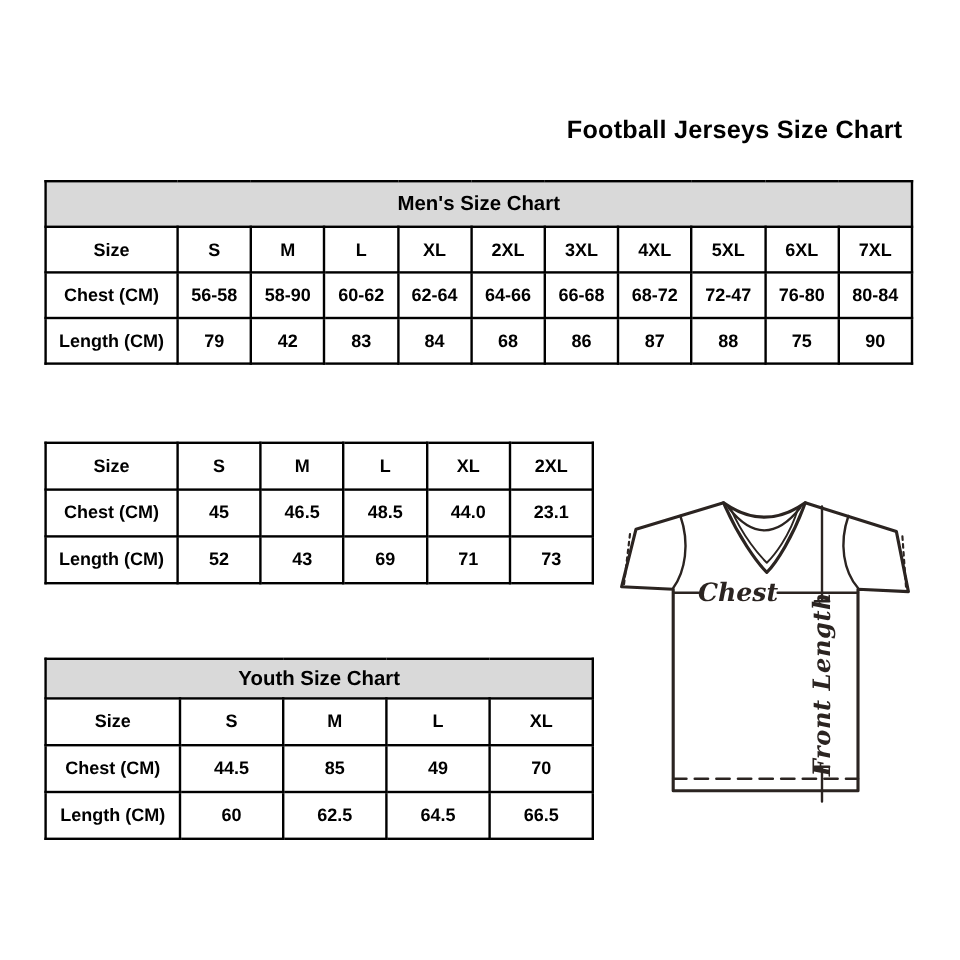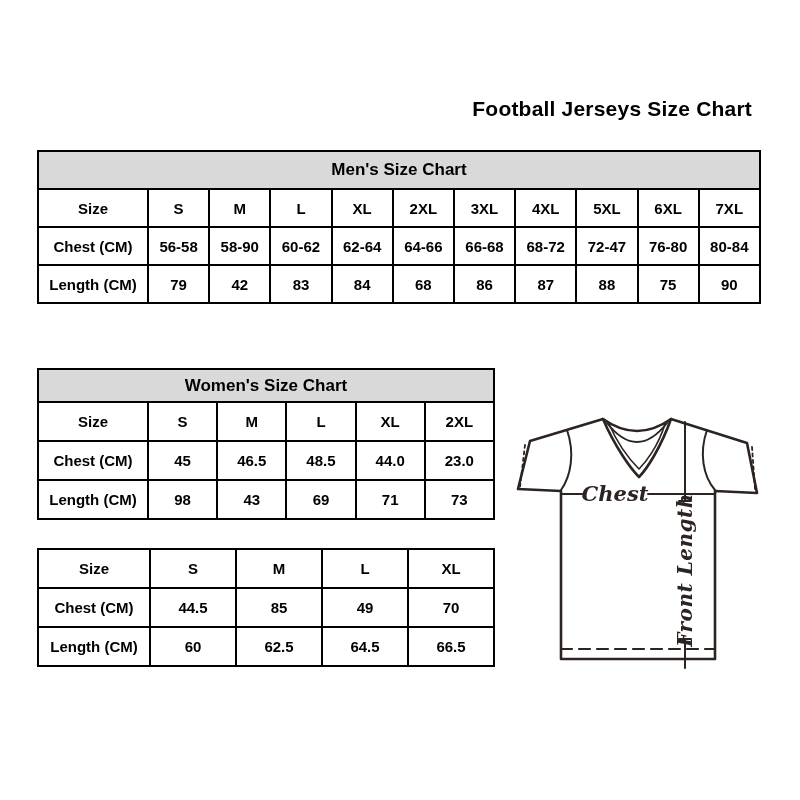--- a/index.html
+++ b/index.html
@@ -106,59 +106,59 @@
 <table class="size-table womens">
   <colgroup>
       <col class="c-label-w">
       <col class="c-data-w">
       <col class="c-data-w">
       <col class="c-data-w">
       <col class="c-data-w">
       <col class="c-data-w">
     </colgroup>
   <tbody>
-  <tr class="head-row">
-    <td class="thead" colspan="6">Women's Size Chart</td>
-  </tr>
   <tr class="data-row">
     <td class="rlabel">Size</td>
     <td>S</td>
     <td>M</td>
     <td>L</td>
     <td>XL</td>
     <td>2XL</td>
   </tr>
   <tr class="data-row">
     <td class="rlabel">Chest (CM)</td>
     <td>45</td>
     <td>46.5</td>
     <td>48.5</td>
     <td>44.0</td>
-    <td>23.0</td>
+    <td>23.1</td>
   </tr>
   <tr class="data-row">
     <td class="rlabel">Length (CM)</td>
-    <td>98</td>
+    <td>52</td>
     <td>43</td>
     <td>69</td>
     <td>71</td>
     <td>73</td>
   </tr>
   </tbody>
 </table>
 
 <table class="size-table youth">
   <colgroup>
       <col class="c-label-y">
       <col class="c-data-y">
       <col class="c-data-y">
       <col class="c-data-y">
       <col class="c-data-y">
     </colgroup>
   <tbody>
+  <tr class="head-row">
+    <td class="thead" colspan="5">Youth Size Chart</td>
+  </tr>
   <tr class="data-row">
     <td class="rlabel">Size</td>
     <td>S</td>
     <td>M</td>
     <td>L</td>
     <td>XL</td>
   </tr>
   <tr class="data-row">
     <td class="rlabel">Chest (CM)</td>
     <td>44.5</td>

